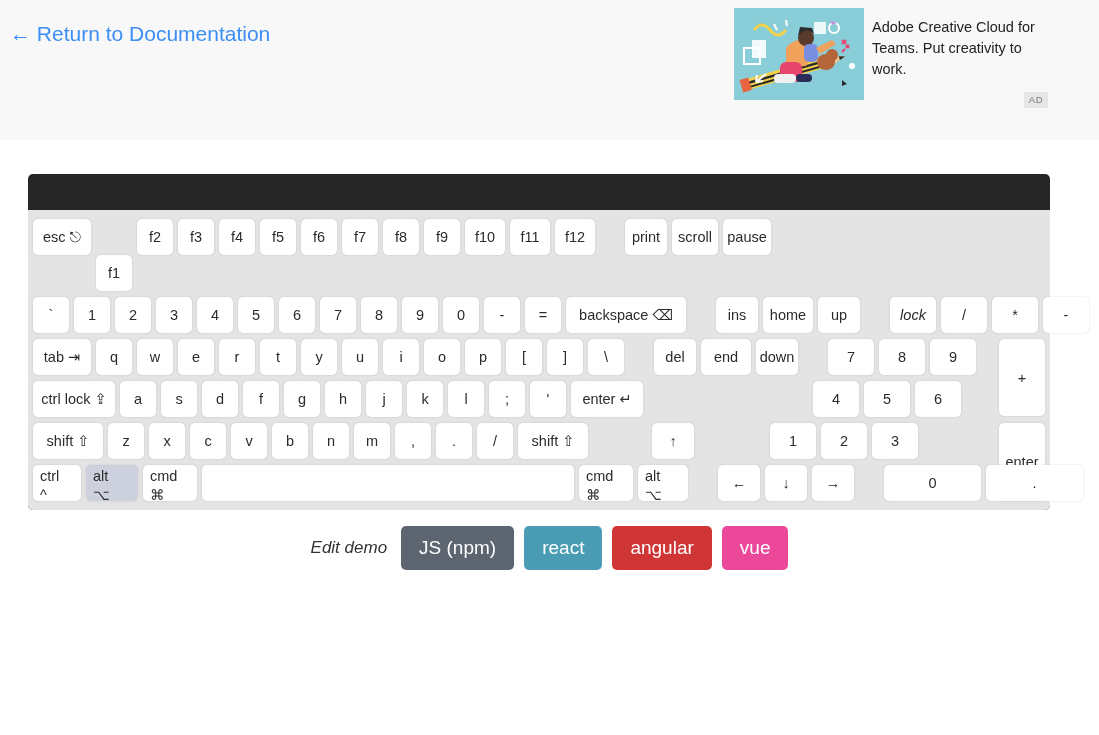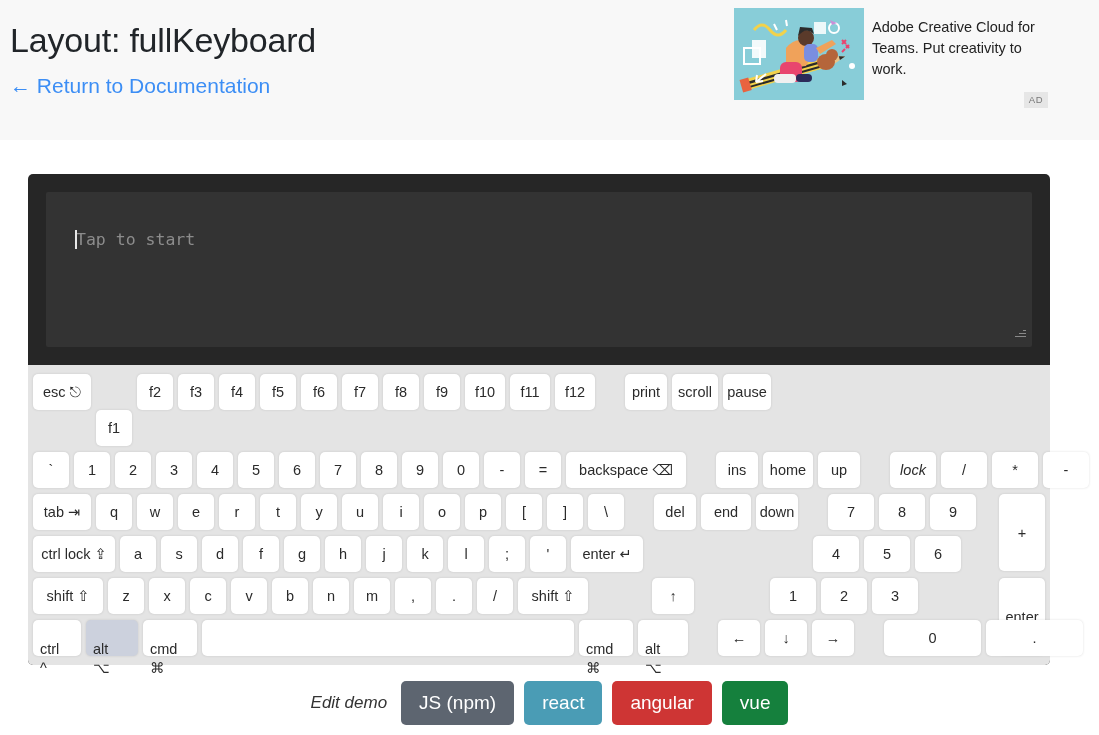--- a/index.html
+++ b/index.html
@@ -150,21 +150,21 @@
     cursor: pointer;
     user-select: none;
     padding: 0 6px;
     flex: 0 0 auto;
   }
   .key.active { background: #ccd1dd; }
   .key.stack {
     flex-direction: column;
     justify-content: flex-start;
     align-items: flex-start;
-    padding: 20px 7px 2px 7px;
+    padding: 2px 7px 2px 7px;
     line-height: 19px;
     text-align: center;
   }
   .key.stack .sym { font-size: 14.5px; }
   .key.tall { height: 77px; }
   .gap { flex: 0 0 auto; }
 
   
   .demo-bar {
     margin-top: 16px;
@@ -188,21 +188,20 @@
     padding: 11px 18px;
     cursor: pointer;
     line-height: 22px;
   }
 </style>
 </head>
 <body>
 
 <div class="header">
   <div class="header-inner">
-    <h1 class="page-title">Layout: fullKeyboard</h1>
     <a class="return-link">← Return to Documentation</a>
   </div>
 
   <div class="ad-box">
     <div class="ad-row">
       <div class="ad-image">
         <svg width="130" height="92" viewBox="0 0 130 92">
           <rect width="130" height="92" fill="#88cdd8"></rect>
 
           <g transform="rotate(-16 65 58)">
@@ -241,29 +240,20 @@
         </svg>
       </div>
       <div class="ad-text">Adobe Creative Cloud for Teams. Put creativity to work.</div>
     </div>
     <div class="ad-tag">AD</div>
   </div>
 </div>
 
 <div class="kb-shell">
 
-  <div class="kb-input-wrap">
-    <textarea class="kb-input" placeholder="Tap to start" style=""></textarea>
-    <div class="kb-caret"></div>
-    <div class="resize-grip">
-      <span style="bottom:2px;width:11px;"></span>
-      <span style="bottom:5px;width:7px;"></span>
-      <span style="bottom:8px;width:3px;"></span>
-    </div>
-  </div>
 
   <div class="kb" id="keyboard">
       <div class="kb-row">
         <div class="key" style="width: 58px; flex: 0 0 58px;">esc ⎋</div>
         <div class="key" style="width: 36px; flex: 0 0 36px; margin-top: 36px;">f1</div>
         <div class="key" style="width: 36px; flex: 0 0 36px;">f2</div>
         <div class="key" style="width: 36px; flex: 0 0 36px;">f3</div>
         <div class="key" style="width: 36px; flex: 0 0 36px;">f4</div>
         <div class="key" style="width: 36px; flex: 0 0 36px;">f5</div>
         <div class="key" style="width: 36px; flex: 0 0 36px;">f6</div>
@@ -399,14 +389,14 @@
         <div class="key" style="width: 97px; flex: 0 0 97px;">.</div>
       </div>
     </div>
 </div>
 
 <div class="demo-bar">
   <span class="demo-label">Edit demo</span>
   <button class="demo-btn" style="background: rgb(93, 101, 112);">JS (npm)</button>
   <button class="demo-btn" style="background: rgb(74, 156, 181);">react</button>
   <button class="demo-btn" style="background: rgb(206, 53, 52);">angular</button>
-  <button class="demo-btn" style="background: #15803d;">vue</button>
+  <button class="demo-btn" style="background: #ec4899;">vue</button>
 </div>
 
 </body></html>

